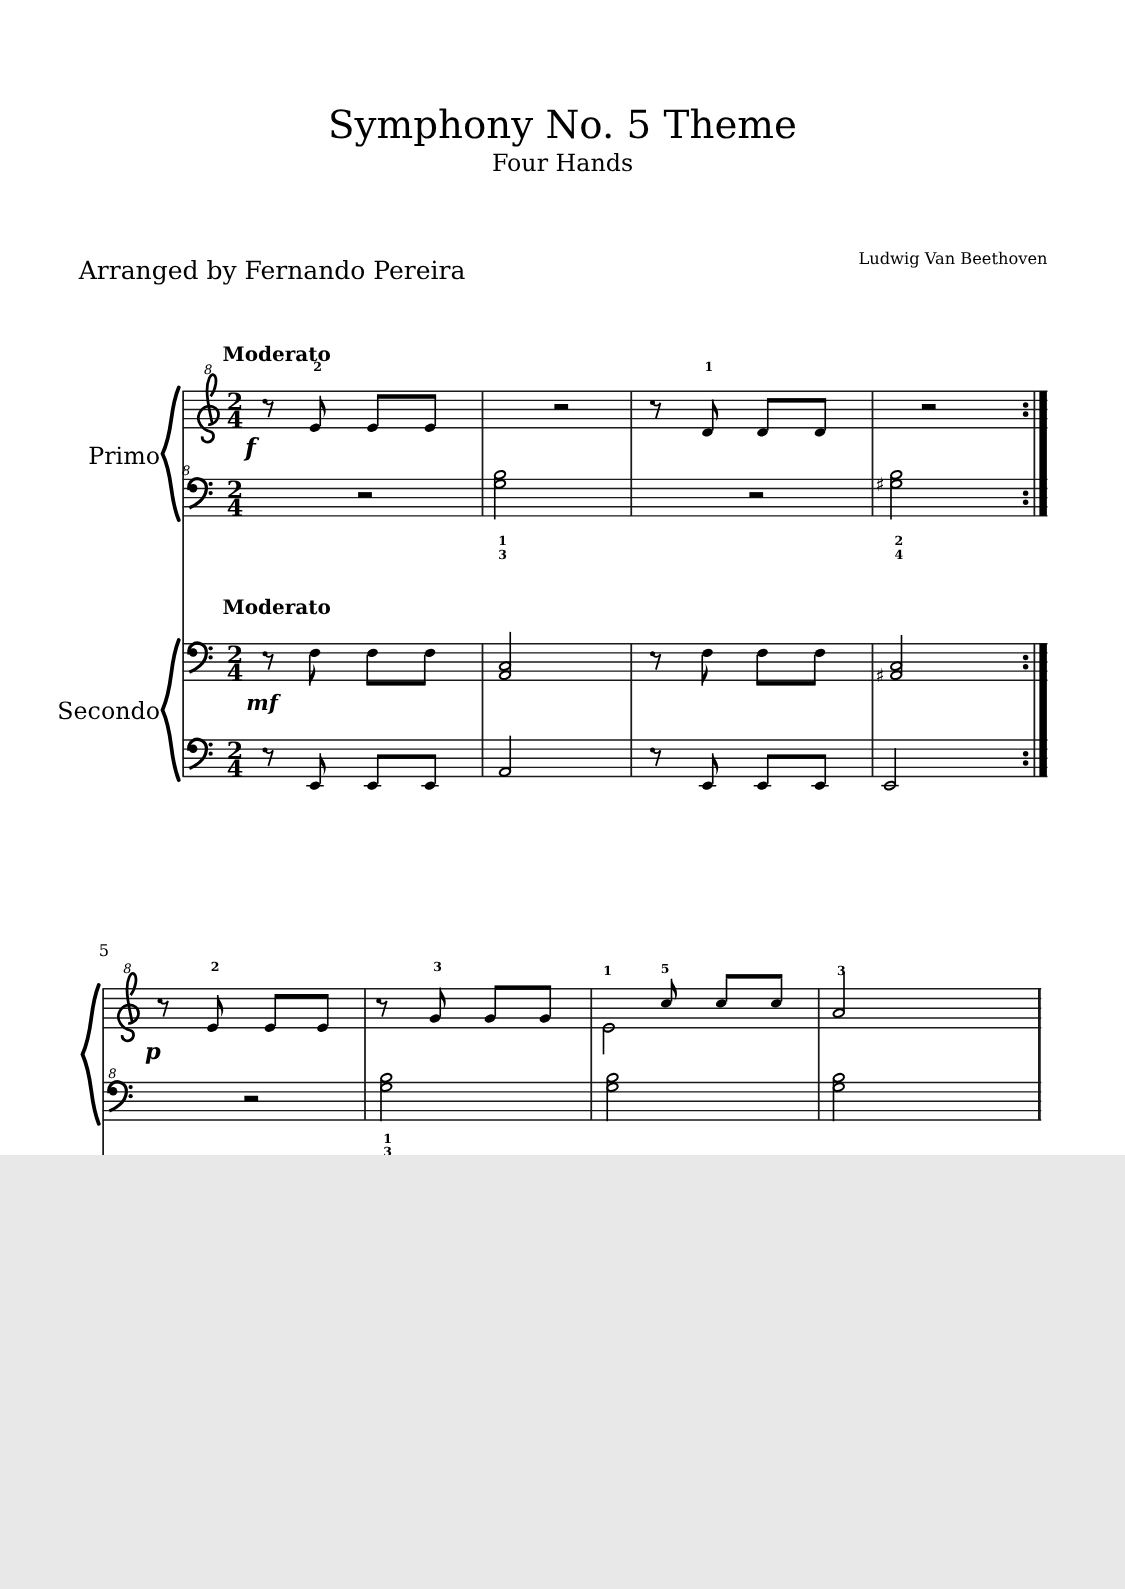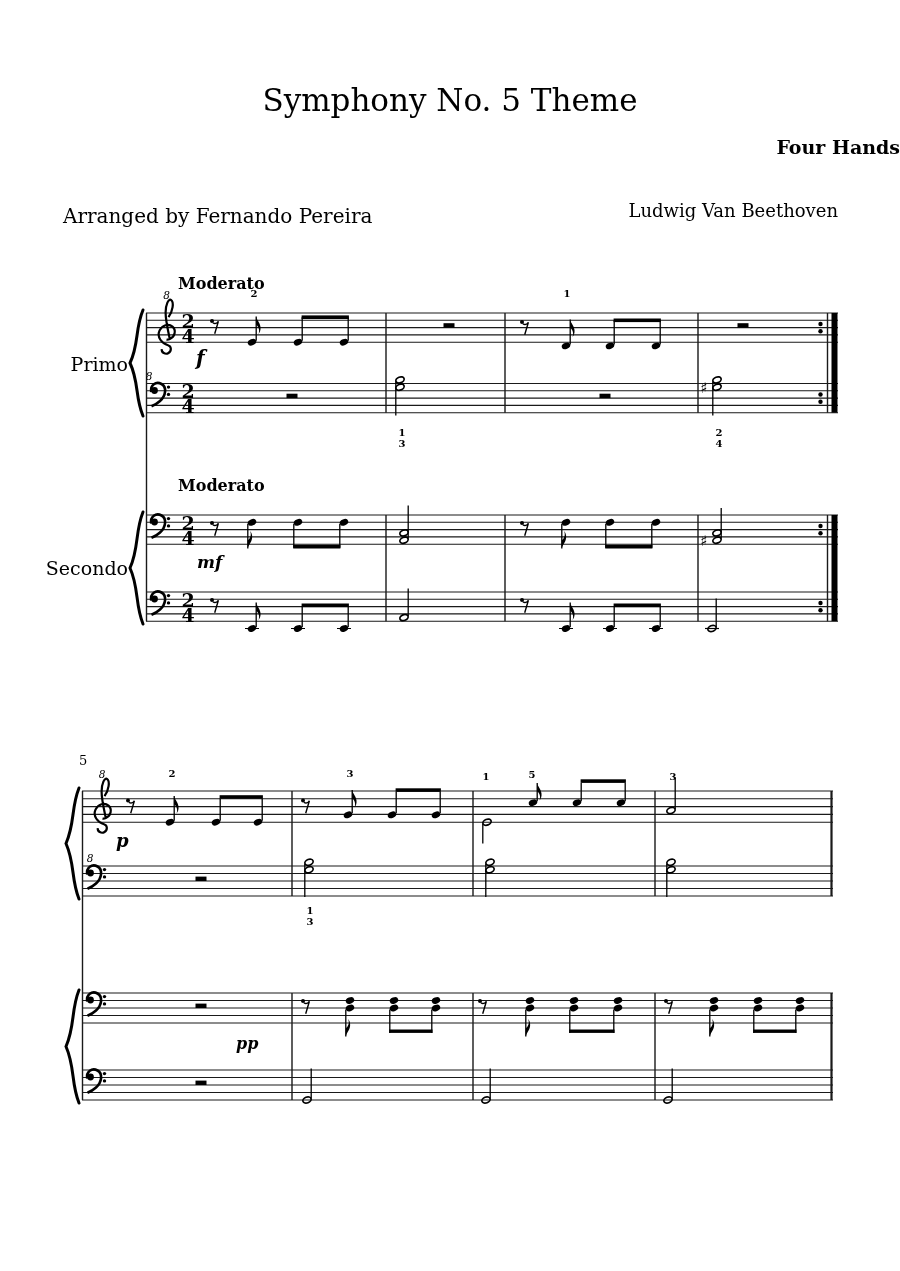--- a/index.html
+++ b/index.html
@@ -1,22 +1,22 @@
 <!DOCTYPE html>
 <html><head>
 <meta charset="utf-8">
 <style>
   html,body{margin:0;padding:0;background:#e8e8e8;}
-  .page{position:relative;width:900px;height:1271px;margin:0 auto;background:#fff;overflow:hidden;
+  .page{position:relative;width:900px;height:924px;margin:0 auto;background:#fff;overflow:hidden;
         font-family:"DejaVu Serif",serif;color:#000;}
   .abs{position:absolute;}
   .title{top:84px;left:0;width:100%;text-align:center;font-size:31px;line-height:1.05;}
-  .subtitle{top:136px;left:0;width:100%;text-align:right;font-size:19px;font-weight:bold;}
+  .subtitle{top:120px;left:0;width:100%;text-align:center;font-size:19px;}
   .arranger{top:204px;left:63px;font-size:20px;}
-  .composer{top:200px;right:62px;font-size:18px;text-align:right;}
+  .composer{top:200px;right:62px;font-size:13px;text-align:right;}
   .footerline{top:1186px;left:0;width:100%;text-align:center;font-size:15px;}
   svg{position:absolute;top:0;left:0;}
   svg .sline{stroke:#1a1a1a;stroke-width:1.1;fill:none;}
   svg .bar{stroke:#1a1a1a;stroke-width:1.4;fill:none;}
   svg .bar2{stroke:#1a1a1a;stroke-width:2.2;fill:none;}
   svg .stem{stroke:#000;stroke-width:1.3;fill:none;}
   svg .ledg{stroke:#000;stroke-width:1.2;fill:none;}
   svg .brace{stroke:#000;stroke-width:3;fill:none;stroke-linecap:round;}
   svg text{fill:#000;}
   svg .ts{font-family:"DejaVu Serif",serif;font-weight:bold;font-size:19px;text-anchor:middle;}

